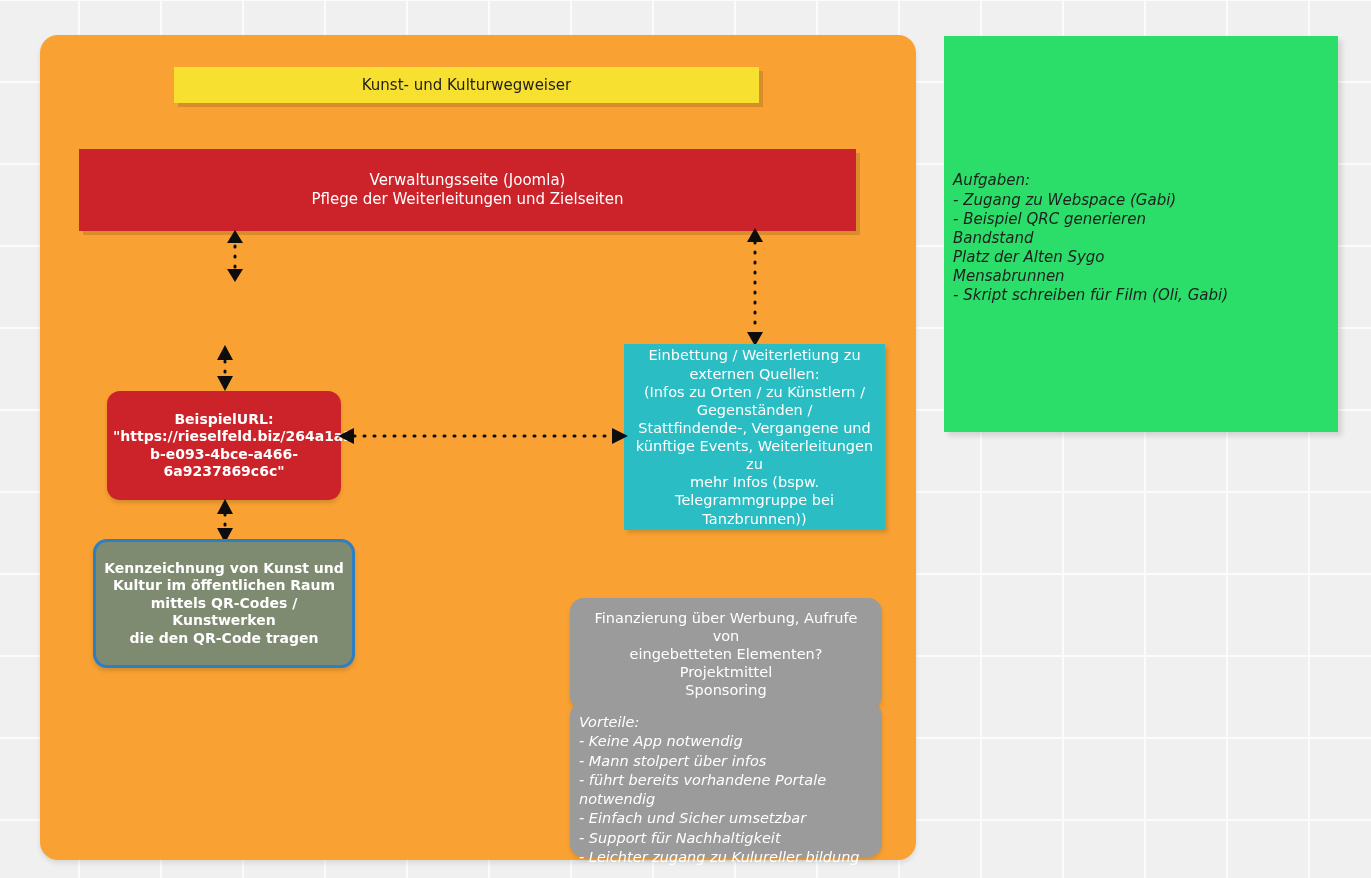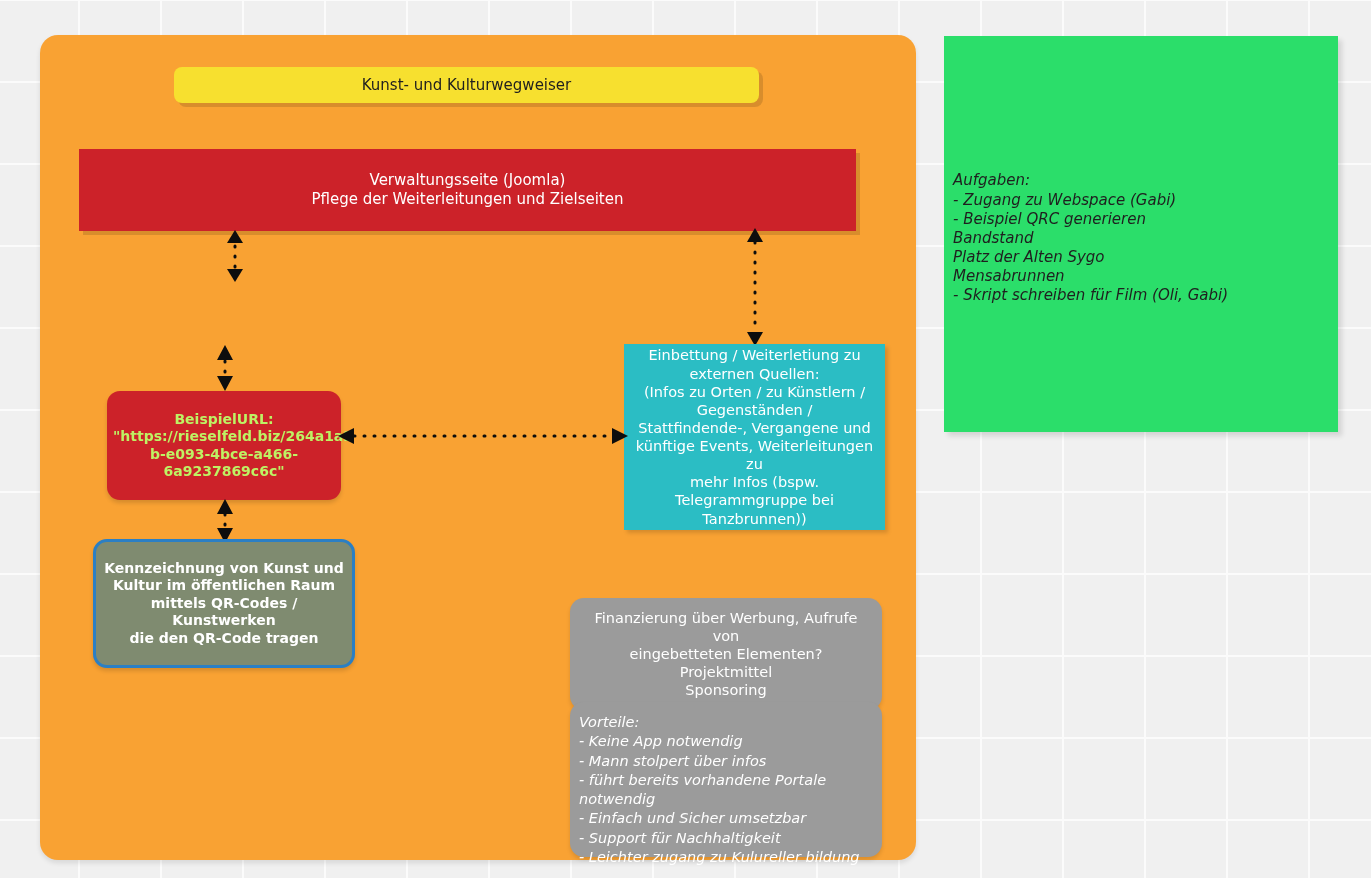--- a/index.html
+++ b/index.html
@@ -48,21 +48,20 @@
   .node .txt { width: 100%; }
 
   
   #title-box {
     left: 174px; top: 67px;
     width: 585px; height: 36px;
     background: #f7e02f;
     color: #1f1f1f;
     font-size: 15px;
     box-shadow: 4px 4px 0 rgba(0,0,0,0.13);
-    border-radius: 8px;
   }
 
   
   #admin-box {
     left: 79px; top: 149px;
     width: 777px; height: 82px;
     background: #cc2229;
     color: #ffffff;
     font-size: 15px;
     box-shadow: 4px 4px 0 rgba(0,0,0,0.13);
@@ -78,21 +77,21 @@
     font-weight: bold;
     border-radius: 13px;
     box-shadow: 0 3px 4px rgba(0,0,0,0.14);
   }
 
   
   #url-box {
     left: 107px; top: 391px;
     width: 234px; height: 109px;
     background: #cc2229;
-    color: #bef264;
+    color: #ffffff;
     font-size: 14px;
     font-weight: bold;
     border-radius: 13px;
     box-shadow: 0 3px 4px rgba(0,0,0,0.14);
     padding: 0 6px;
   }
 
   
   #qr-box {
     left: 93px; top: 539px;

